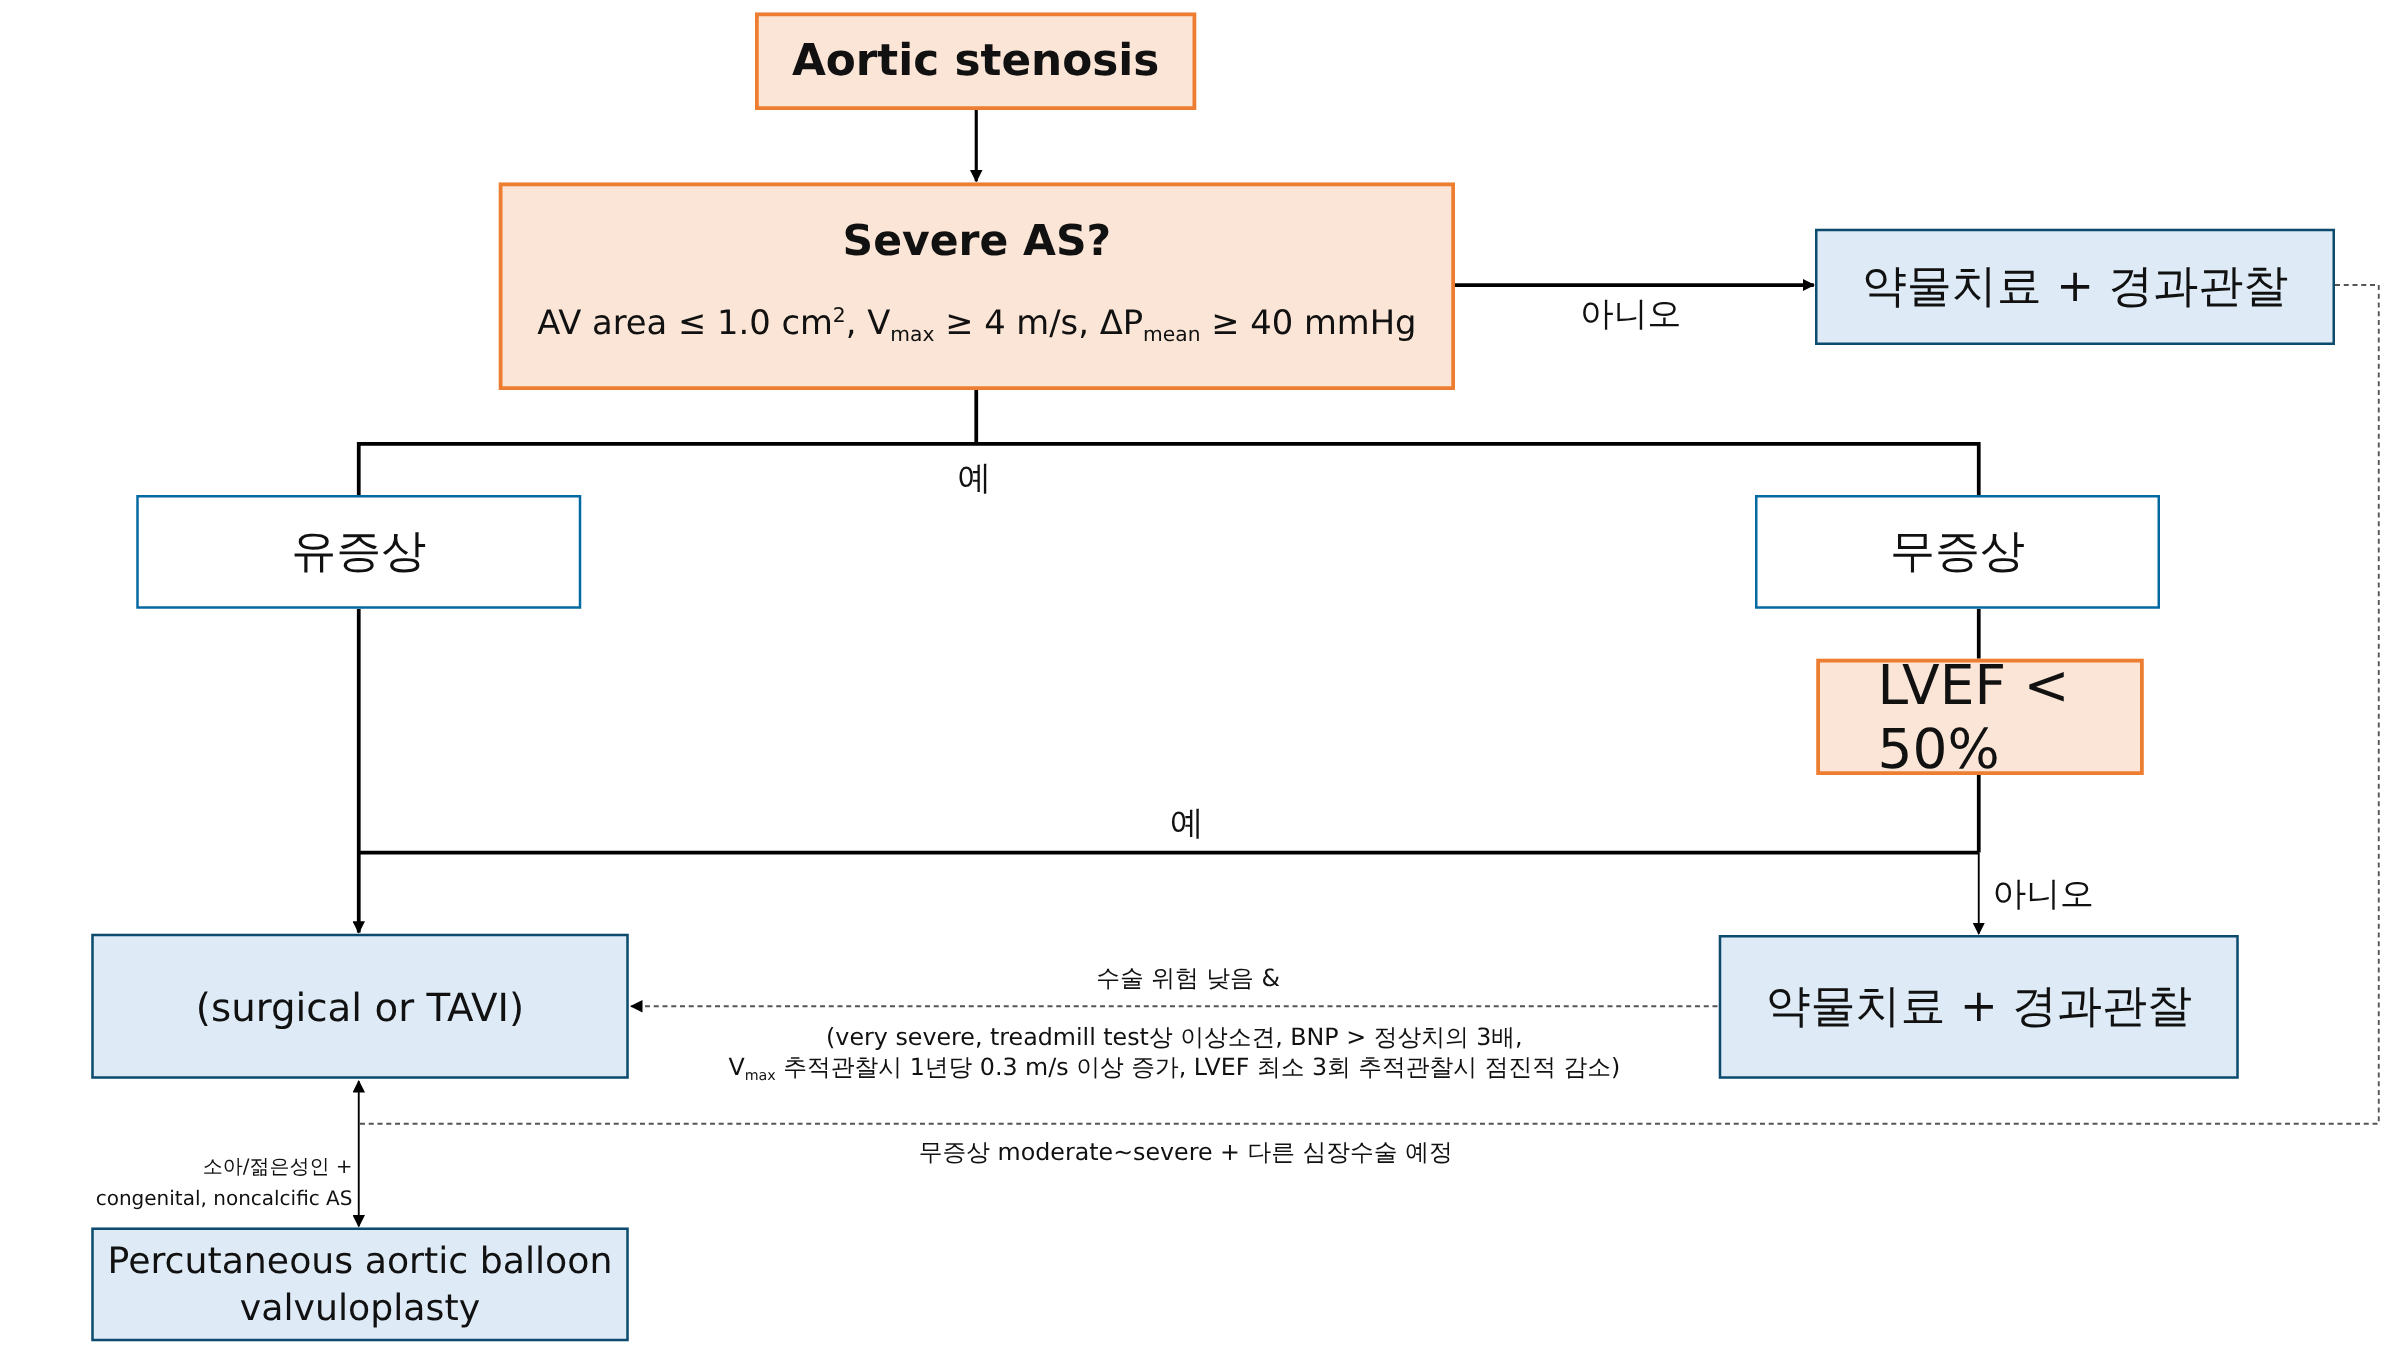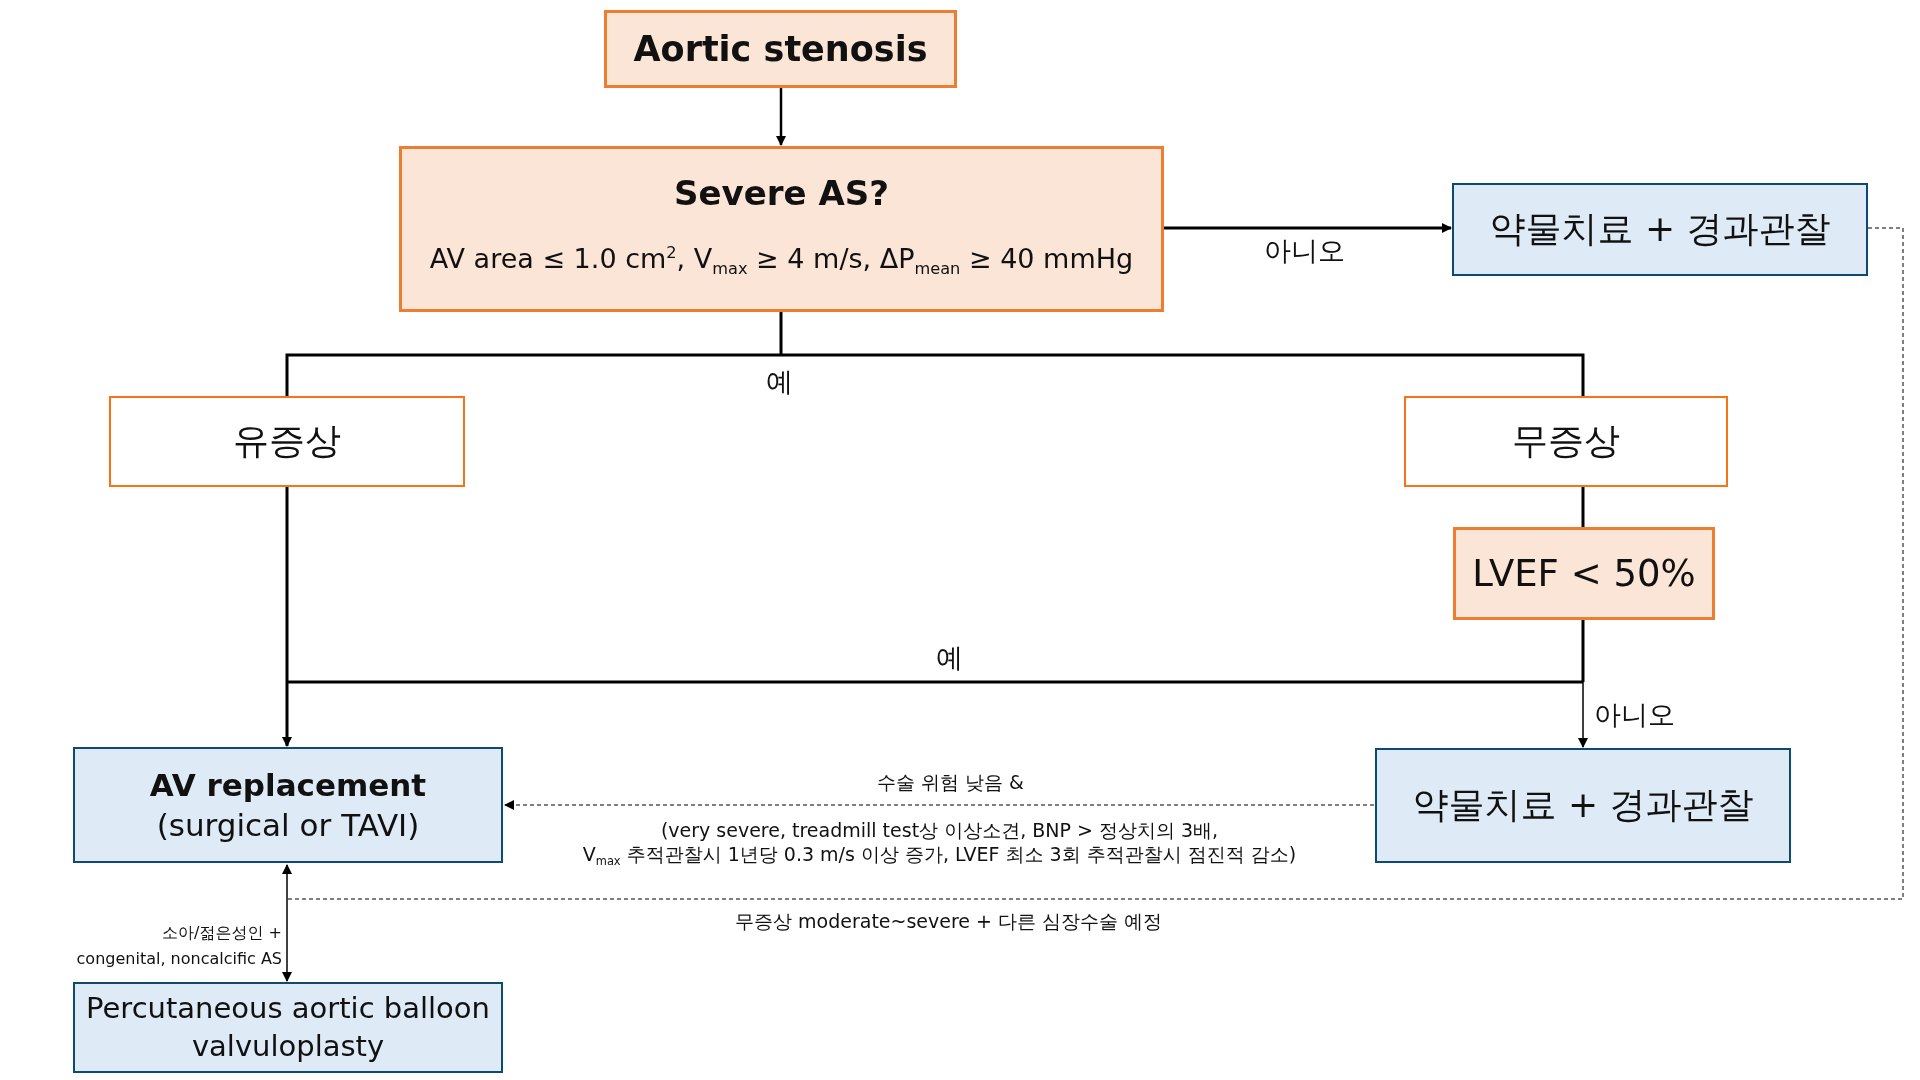--- a/index.html
+++ b/index.html
@@ -2,21 +2,21 @@
 <html><head>
 <meta charset="utf-8">
 <style>
   html, body { margin:0; padding:0; background:#ffffff; }
   body { width:1920px; height:1080px; position:relative; overflow:hidden;
          font-family:"DejaVu Sans", "Liberation Sans", sans-serif; color:#111; }
   .box { position:absolute; box-sizing:border-box; display:flex; flex-direction:column;
          align-items:center; justify-content:center; text-align:left; }
   .orange { background:#fbe5d6; border:3px solid #ed7d31; }
   .blue   { background:#deebf7; border:2px solid #0c4a6e; }
-  .white  { background:#ffffff; border:2px solid #f97316; }
+  .white  { background:#ffffff; border:2px solid #0369a1; }
   .lbl { position:absolute; white-space:nowrap; }
   svg.wires { position:absolute; left:0; top:0; }
   sub { font-size:60%; vertical-align:-0.35em; line-height:0; }
   sup { font-size:60%; vertical-align:0.6em; line-height:0; }
 </style>
 </head>
 <body>
 
 <svg class="wires" width="1920" height="1080">
   <defs>
@@ -69,26 +69,25 @@
 </div>
 
 <div class="box white" style="left:109px;top:396px;width:356px;height:91px;font-size:36px;">
   <span>유증상</span>
 </div>
 
 <div class="box white" style="left:1404px;top:396px;width:324px;height:91px;font-size:36px;">
   <span>무증상</span>
 </div>
 
-<div class="box orange" style="left:1453px;top:527px;width:262px;height:93px;font-size:37px;">
+<div class="box orange" style="left:1453px;top:527px;width:262px;height:93px;font-size:44px;padding-left:46px;">
   <span>LVEF &lt; 50%</span>
 </div>
 
 <div class="box blue" style="left:73px;top:747px;width:430px;height:116px;">
-  <span style="font-size:31px;font-weight:bold;">AV replacement</span>
   <span style="font-size:31px;margin-top:4px;">(surgical or TAVI)</span>
 </div>
 
 <div class="box blue" style="left:1375px;top:748px;width:416px;height:115px;font-size:36px;">
   <span>약물치료 + 경과관찰</span>
 </div>
 
 <div class="box blue" style="left:73px;top:982px;width:430px;height:91px;font-size:29px;line-height:1.3;">
   <span>Percutaneous aortic balloon</span>
   <span>valvuloplasty</span>

